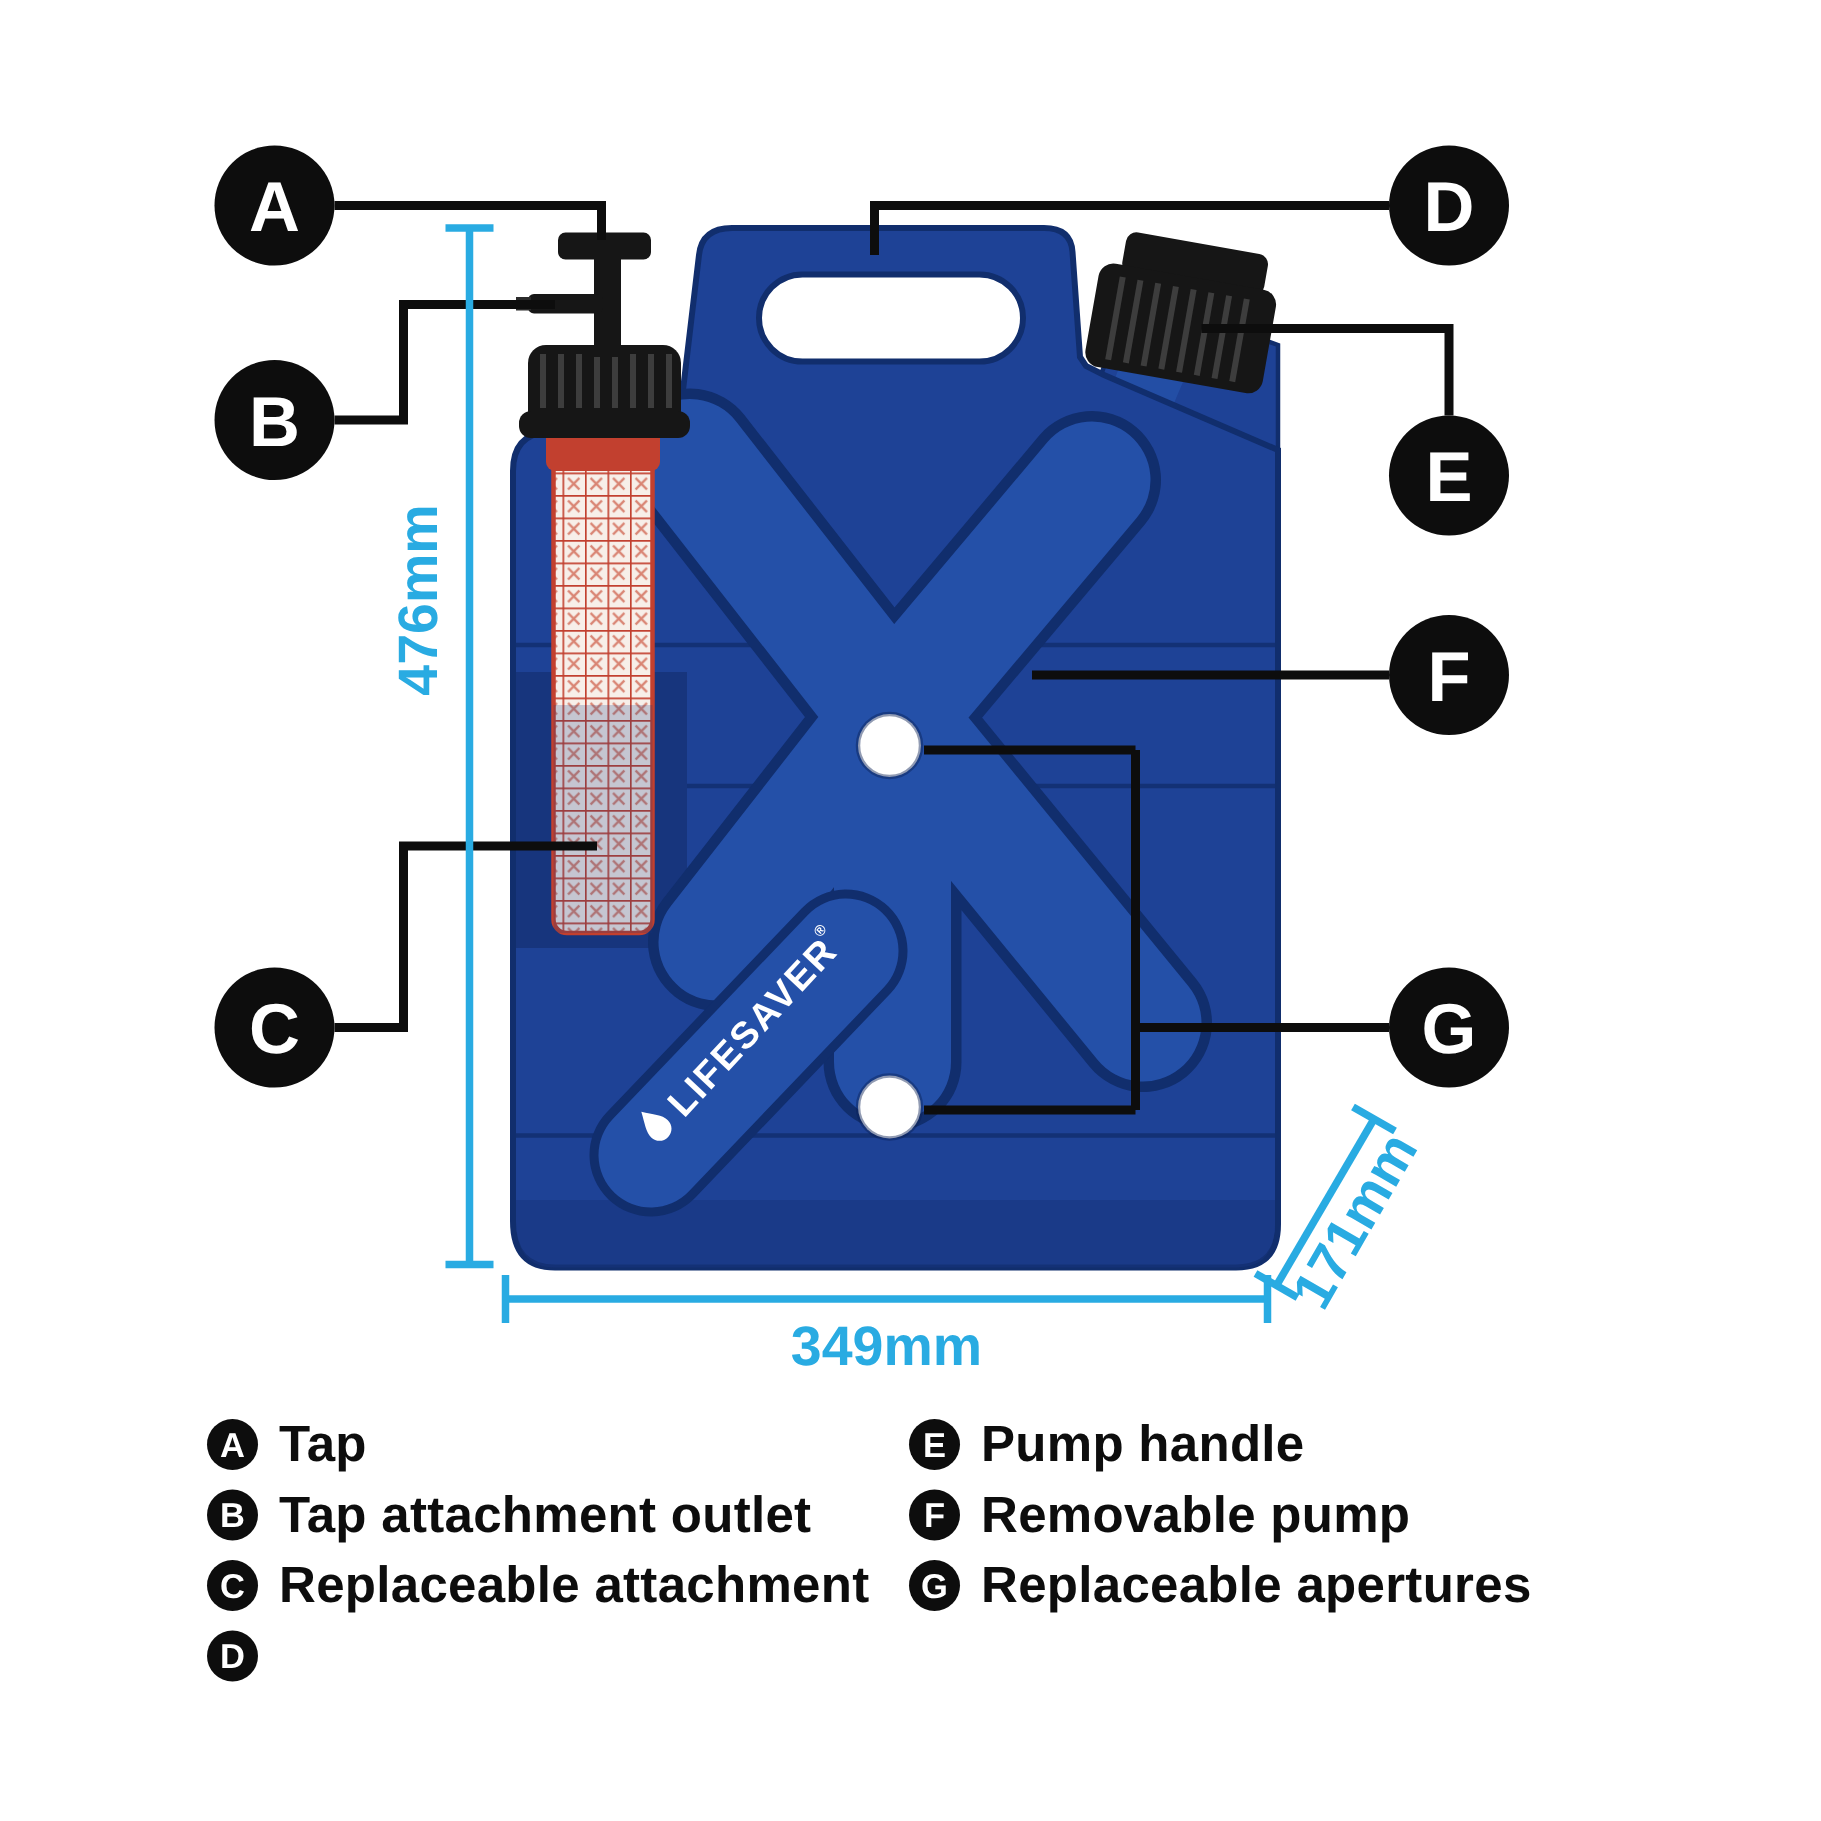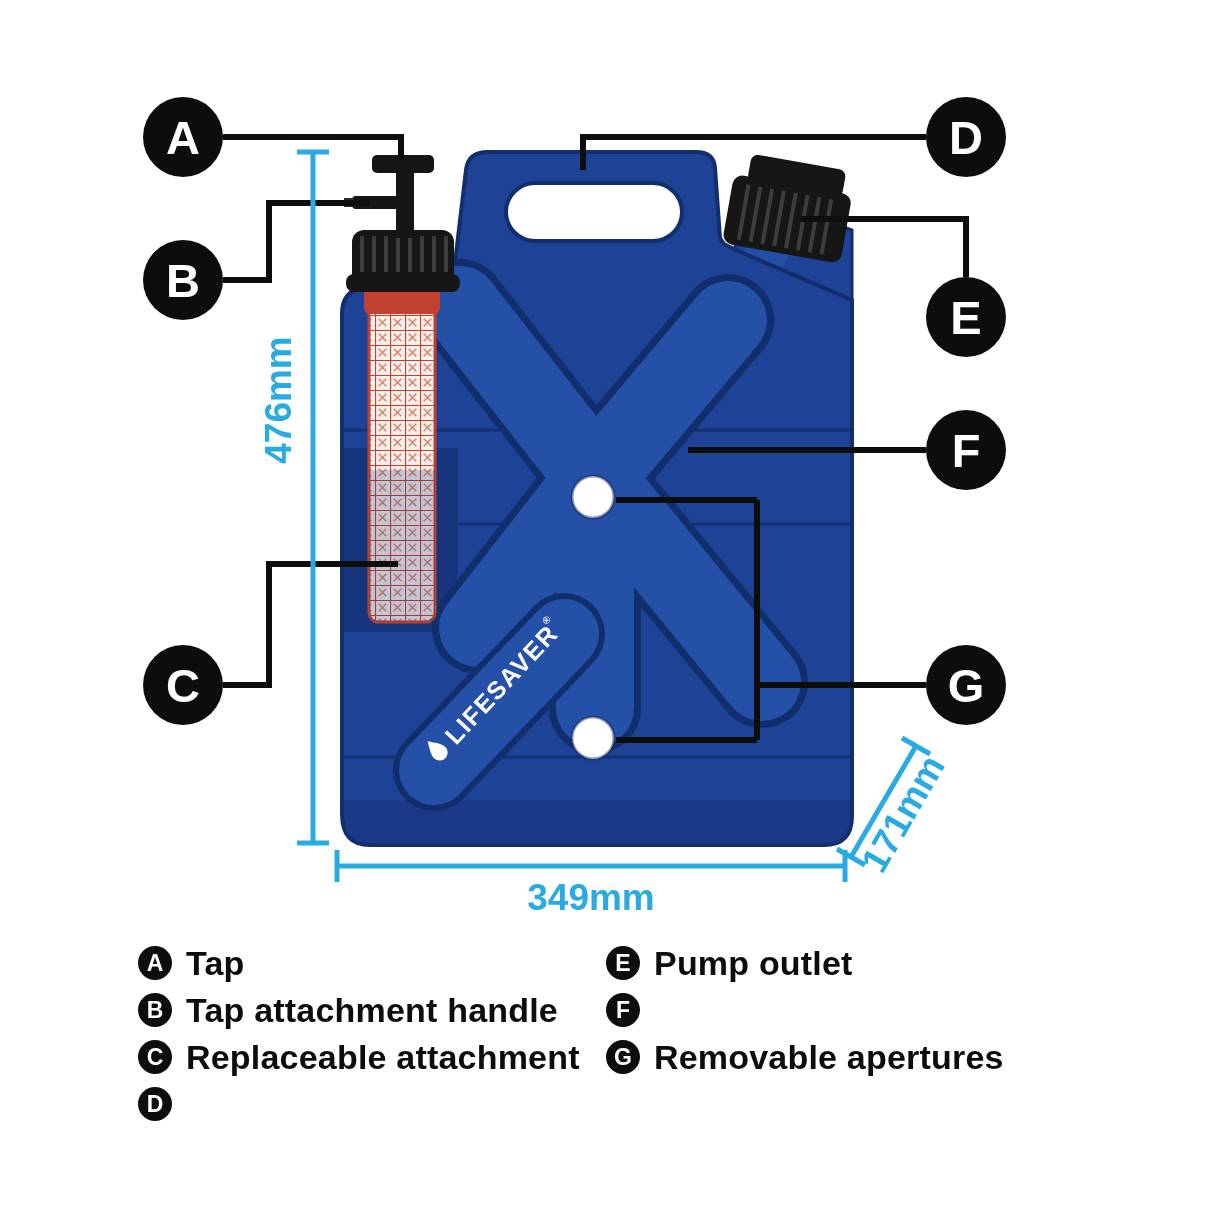--- a/index.html
+++ b/index.html
@@ -181,38 +181,39 @@
   <div class="badge badge-f">F</div>
   <div class="badge badge-g">G</div>
 
   <div class="legend legend-left">
     <div class="legend-row">
       <span class="legend-badge">A</span>
       <span class="legend-label">Tap</span>
     </div>
     <div class="legend-row">
       <span class="legend-badge">B</span>
-      <span class="legend-label">Tap attachment handle</span>
+      <span class="legend-label">Tap attachment outlet</span>
     </div>
     <div class="legend-row">
       <span class="legend-badge">C</span>
       <span class="legend-label">Replaceable attachment</span>
     </div>
     <div class="legend-row">
       <span class="legend-badge">D</span>
     </div>
   </div>
 
   <div class="legend legend-right">
     <div class="legend-row">
       <span class="legend-badge">E</span>
-      <span class="legend-label">Pump outlet</span>
+      <span class="legend-label">Pump handle</span>
     </div>
     <div class="legend-row">
       <span class="legend-badge">F</span>
+      <span class="legend-label">Removable pump</span>
     </div>
     <div class="legend-row">
       <span class="legend-badge">G</span>
-      <span class="legend-label">Removable apertures</span>
+      <span class="legend-label">Replaceable apertures</span>
     </div>
   </div>
 
 </div>
 
 </body></html>

